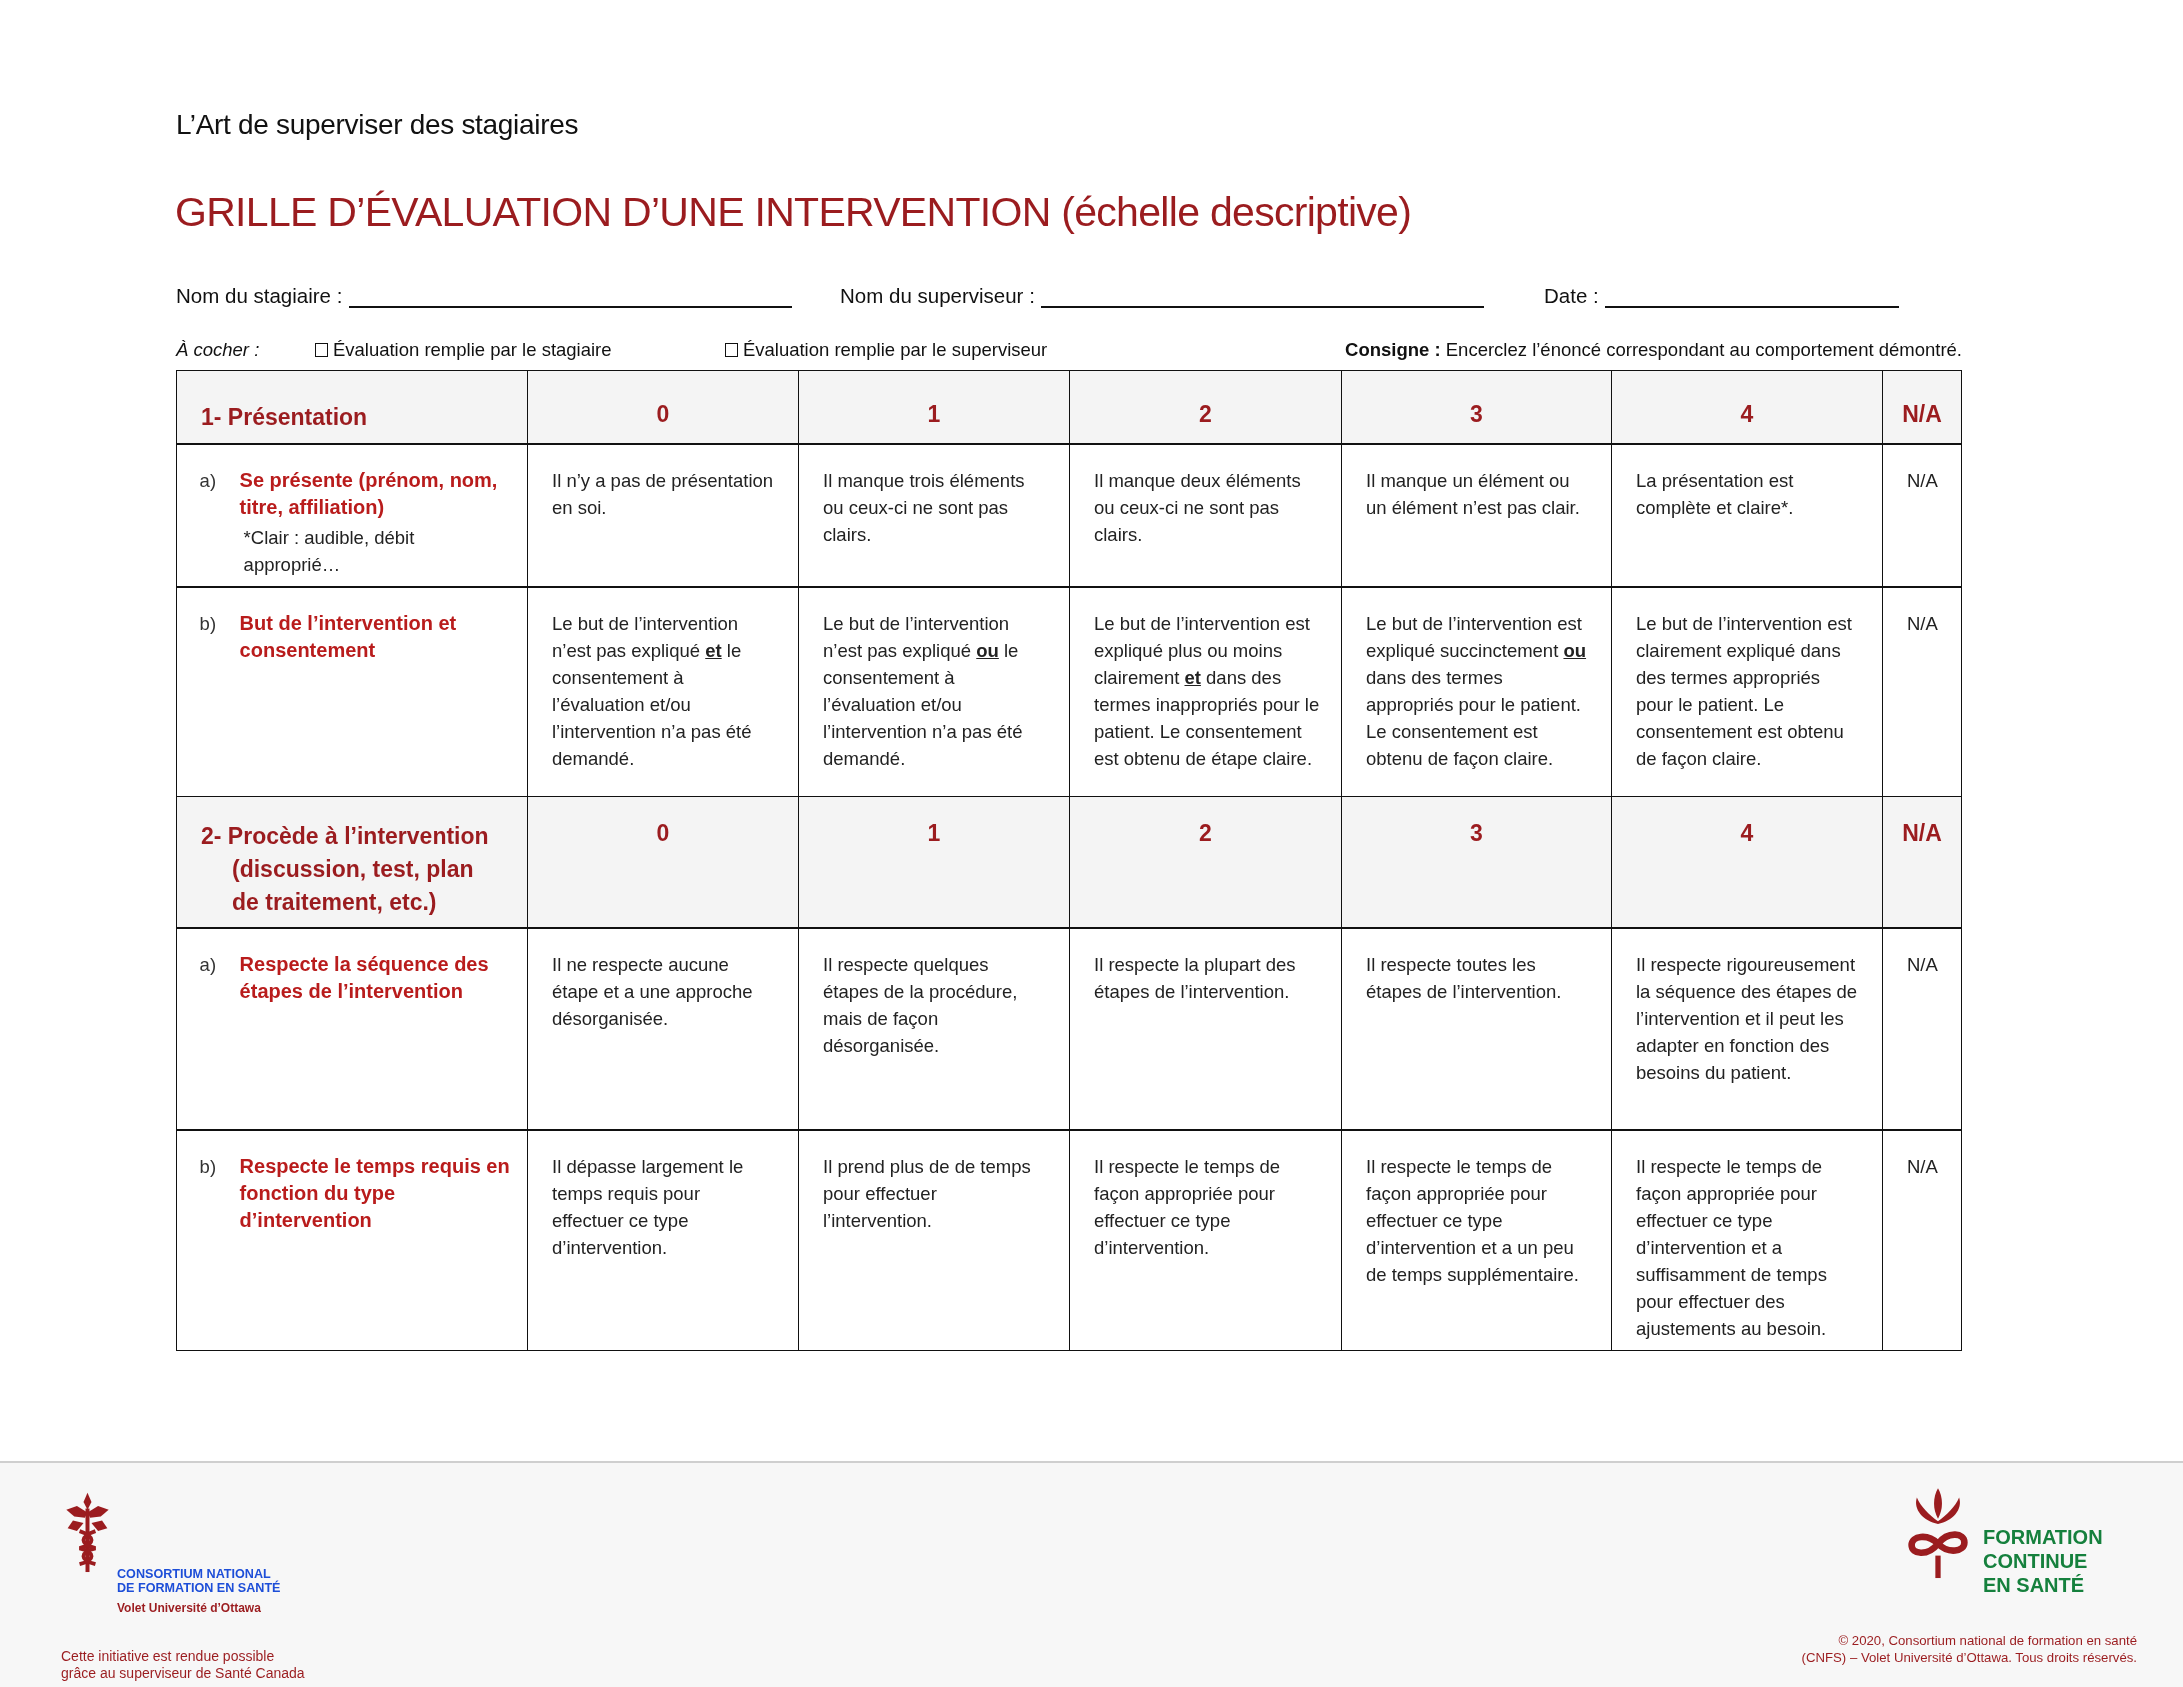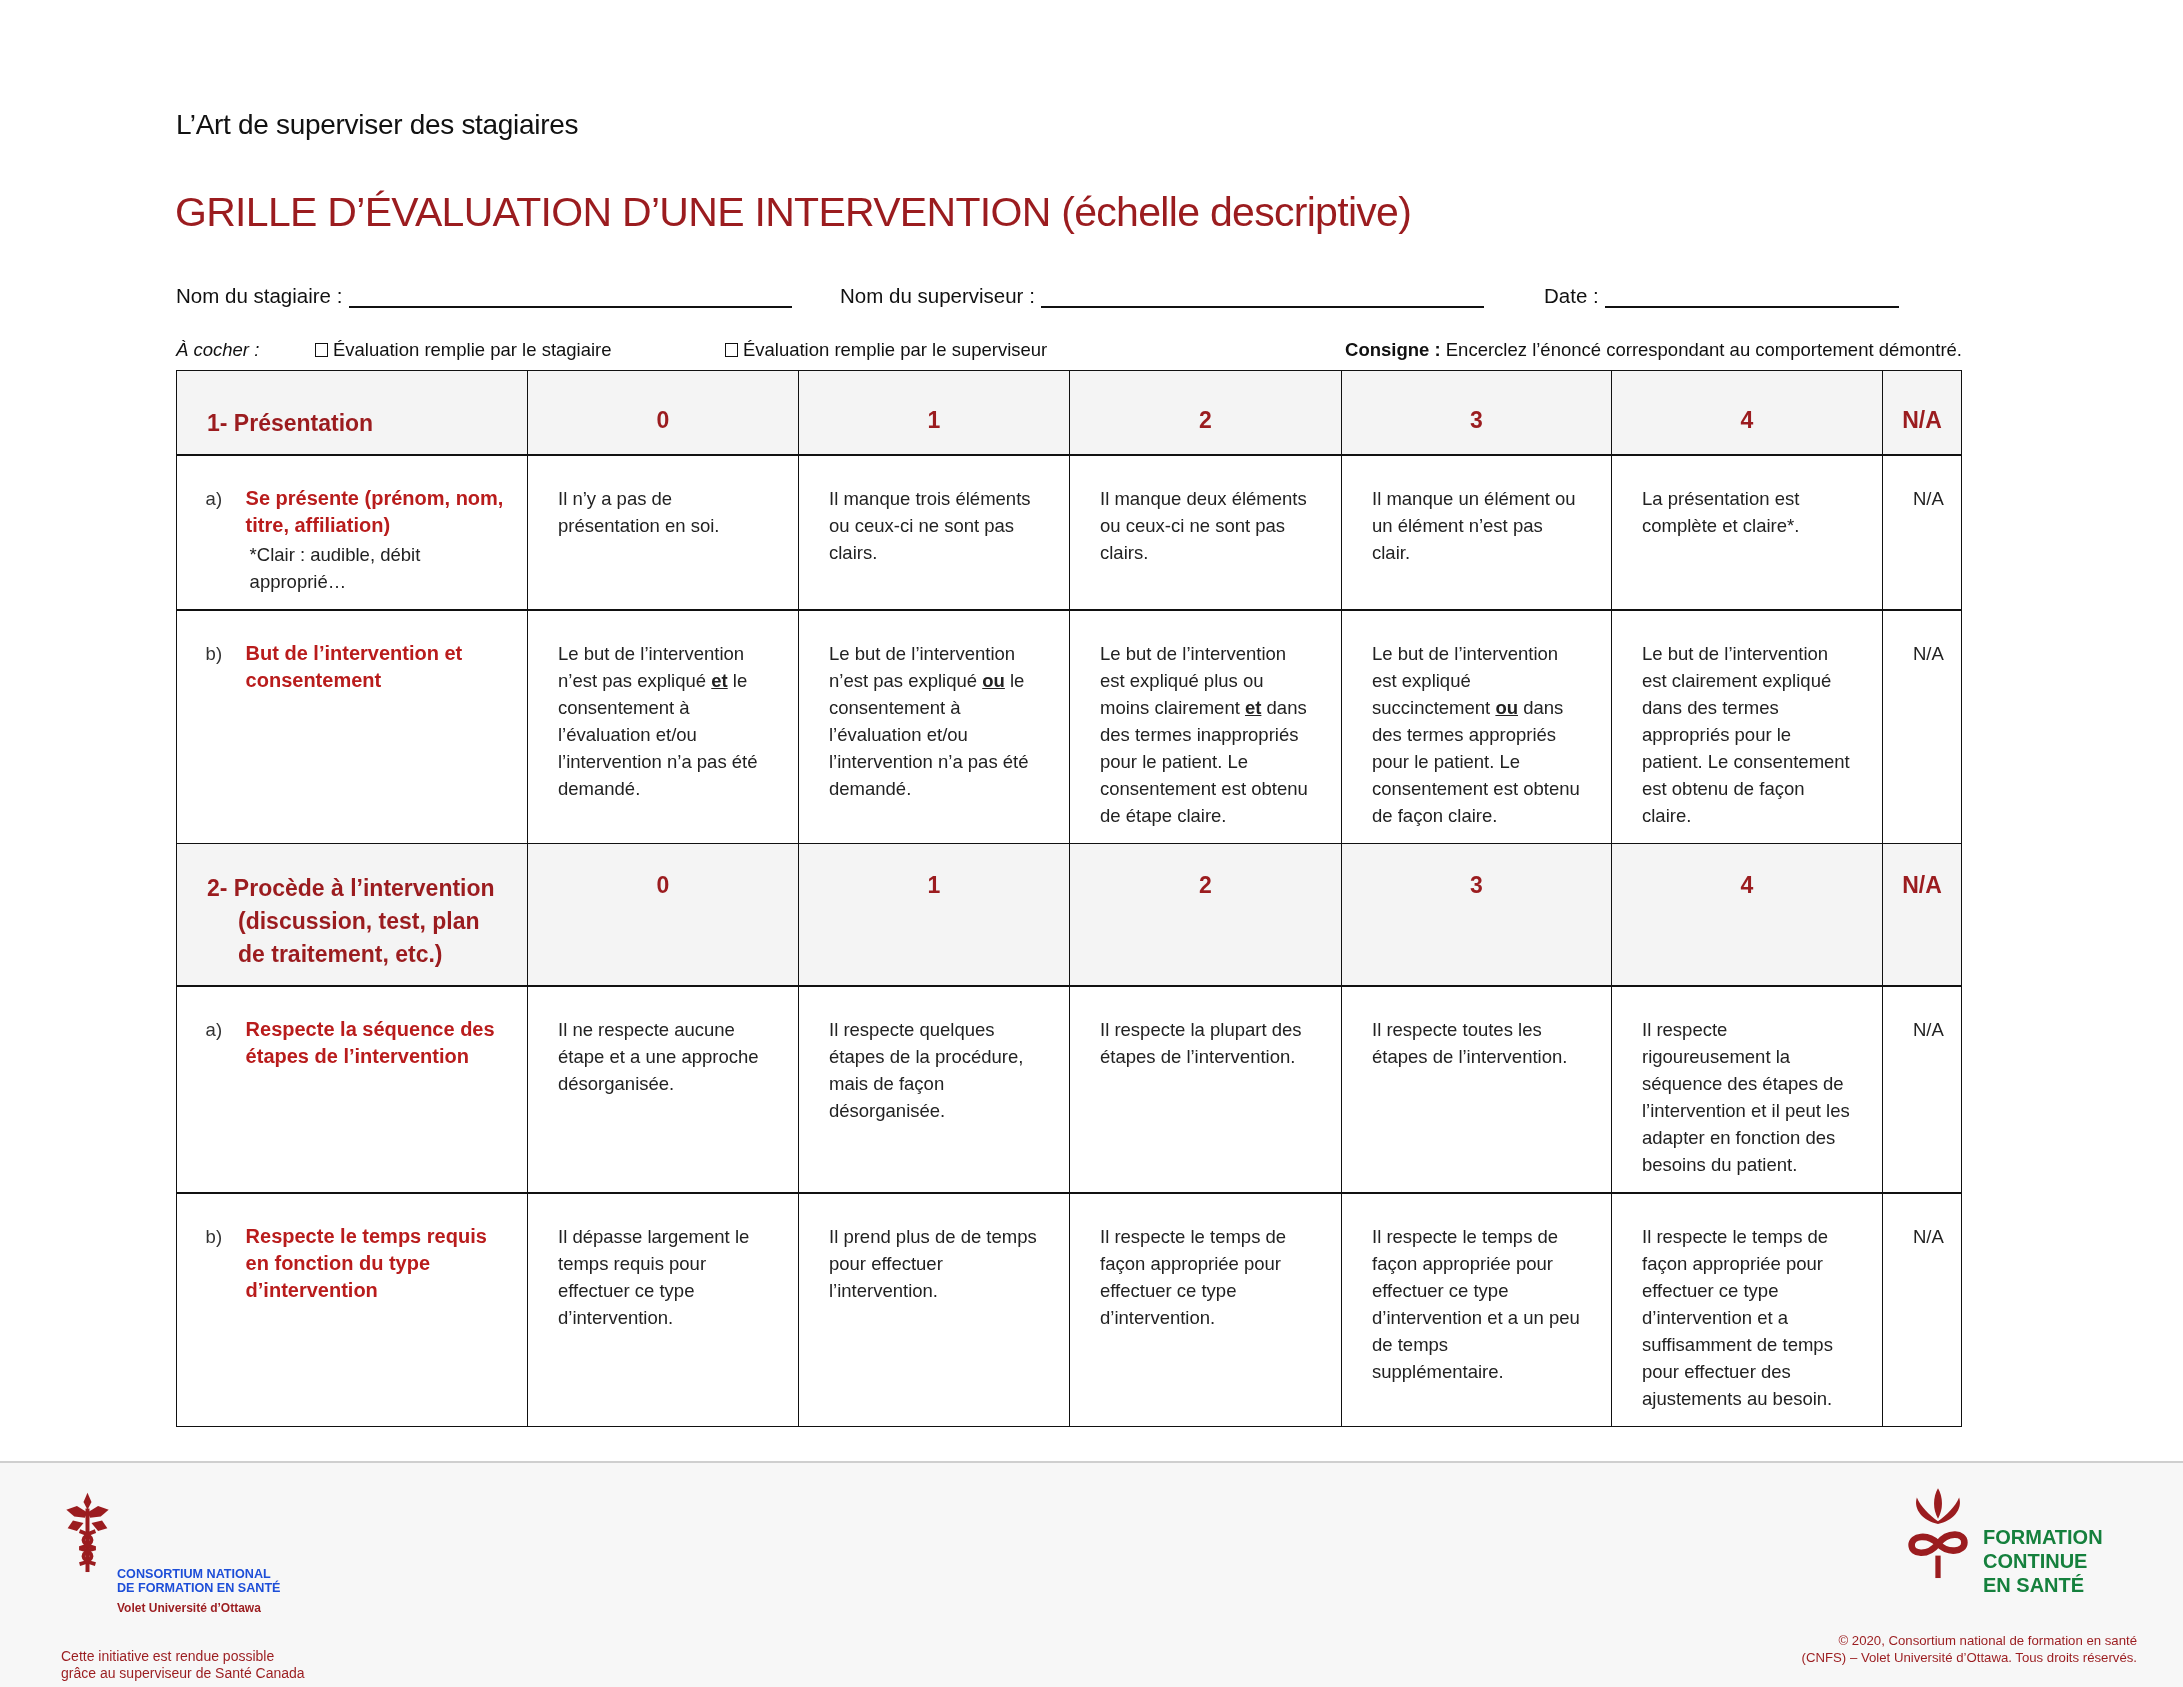--- a/index.html
+++ b/index.html
@@ -18,21 +18,21 @@
   .checkrow .item { position: absolute; top: 0; }
   .checkbox { display: inline-block; width: 12.6px; height: 14px; border: 1.7px solid #111; vertical-align: -1.3px; margin-right: 5.3px; box-sizing: border-box; cursor: pointer; }
   .italic { font-style: italic; }
   .bold { font-weight: bold; }
 
   table.grid {
     position: absolute; left: 176px; top: 370px; width: 1785px;
     border-collapse: collapse; table-layout: fixed;
   }
   table.grid td {
-    border: 1.7px solid #111; vertical-align: top; padding: 14px;
+    border: 1.7px solid #111; vertical-align: top; padding: 8px;
     font-size: 18.5px; line-height: 27px; color: #222;
   }
   table.grid tr.head td { background: #f4f4f4; vertical-align: top; }
   table.grid tr.head td, table.grid tr.head + tr td { border-bottom-width: 2.6px; }
   .head-cell { color: #9b1c1f; font-weight: bold; font-size: 23px; text-align: center; padding-top: 22px; }
   .head-label { color: #9b1c1f; font-weight: bold; font-size: 23px; line-height: 33px; padding: 22px 13.2px 0 16px; text-align: left; }
   .head-label .hang { padding-left: 31px; text-indent: -31px; display: block; }
   .crit { display: flex; padding: 14.6px 6.6px 0 14.6px; font-size: 18.5px; line-height: 27px; }
   .crit .letter { width: 40px; flex: none; color: #333; }
   .crit .ctext { color: #b91c1c; font-weight: bold; font-size: 20px; }

